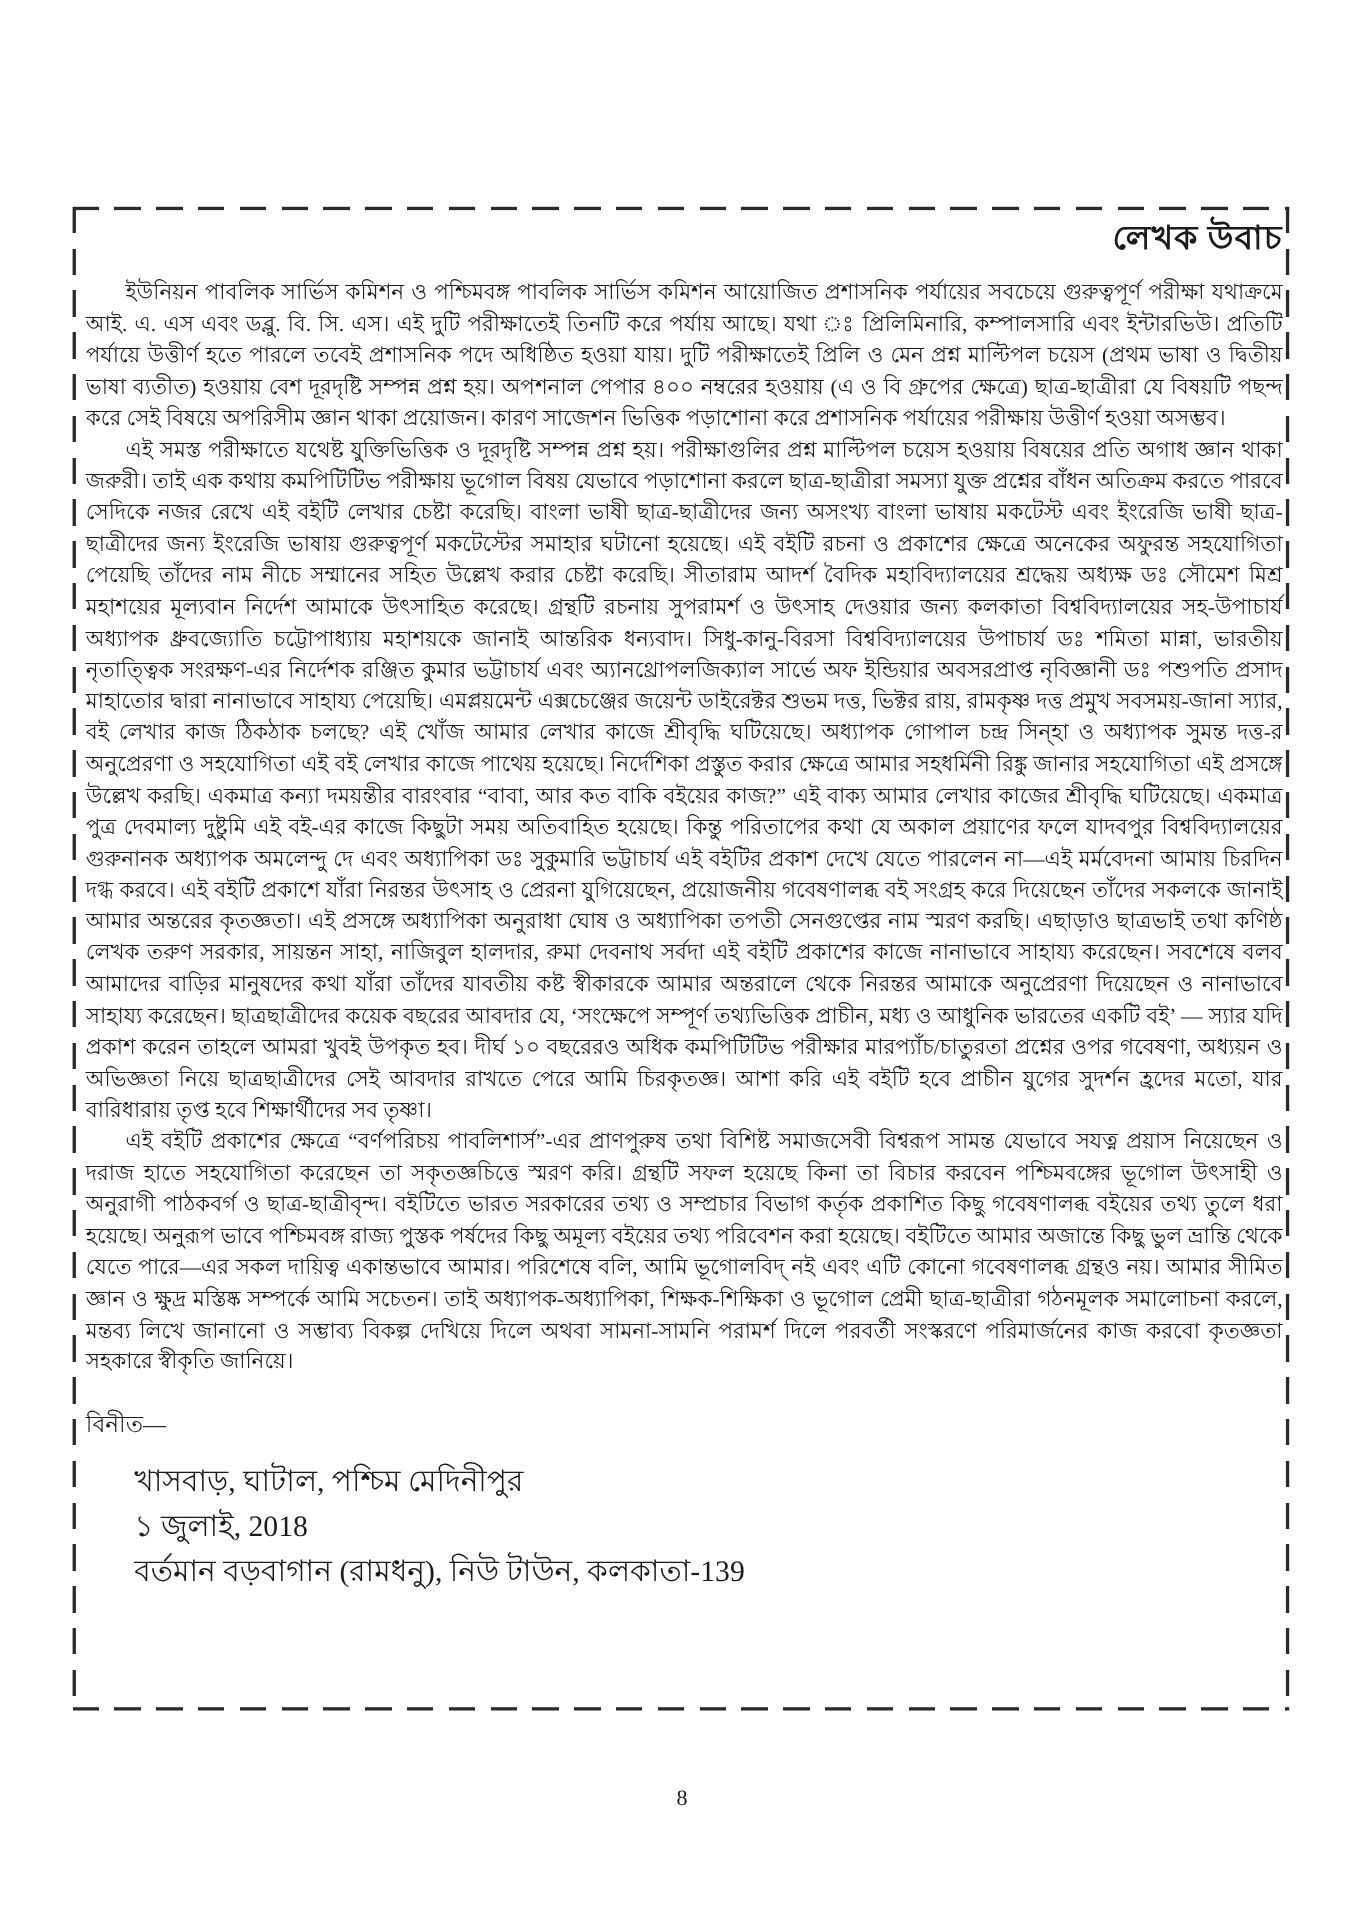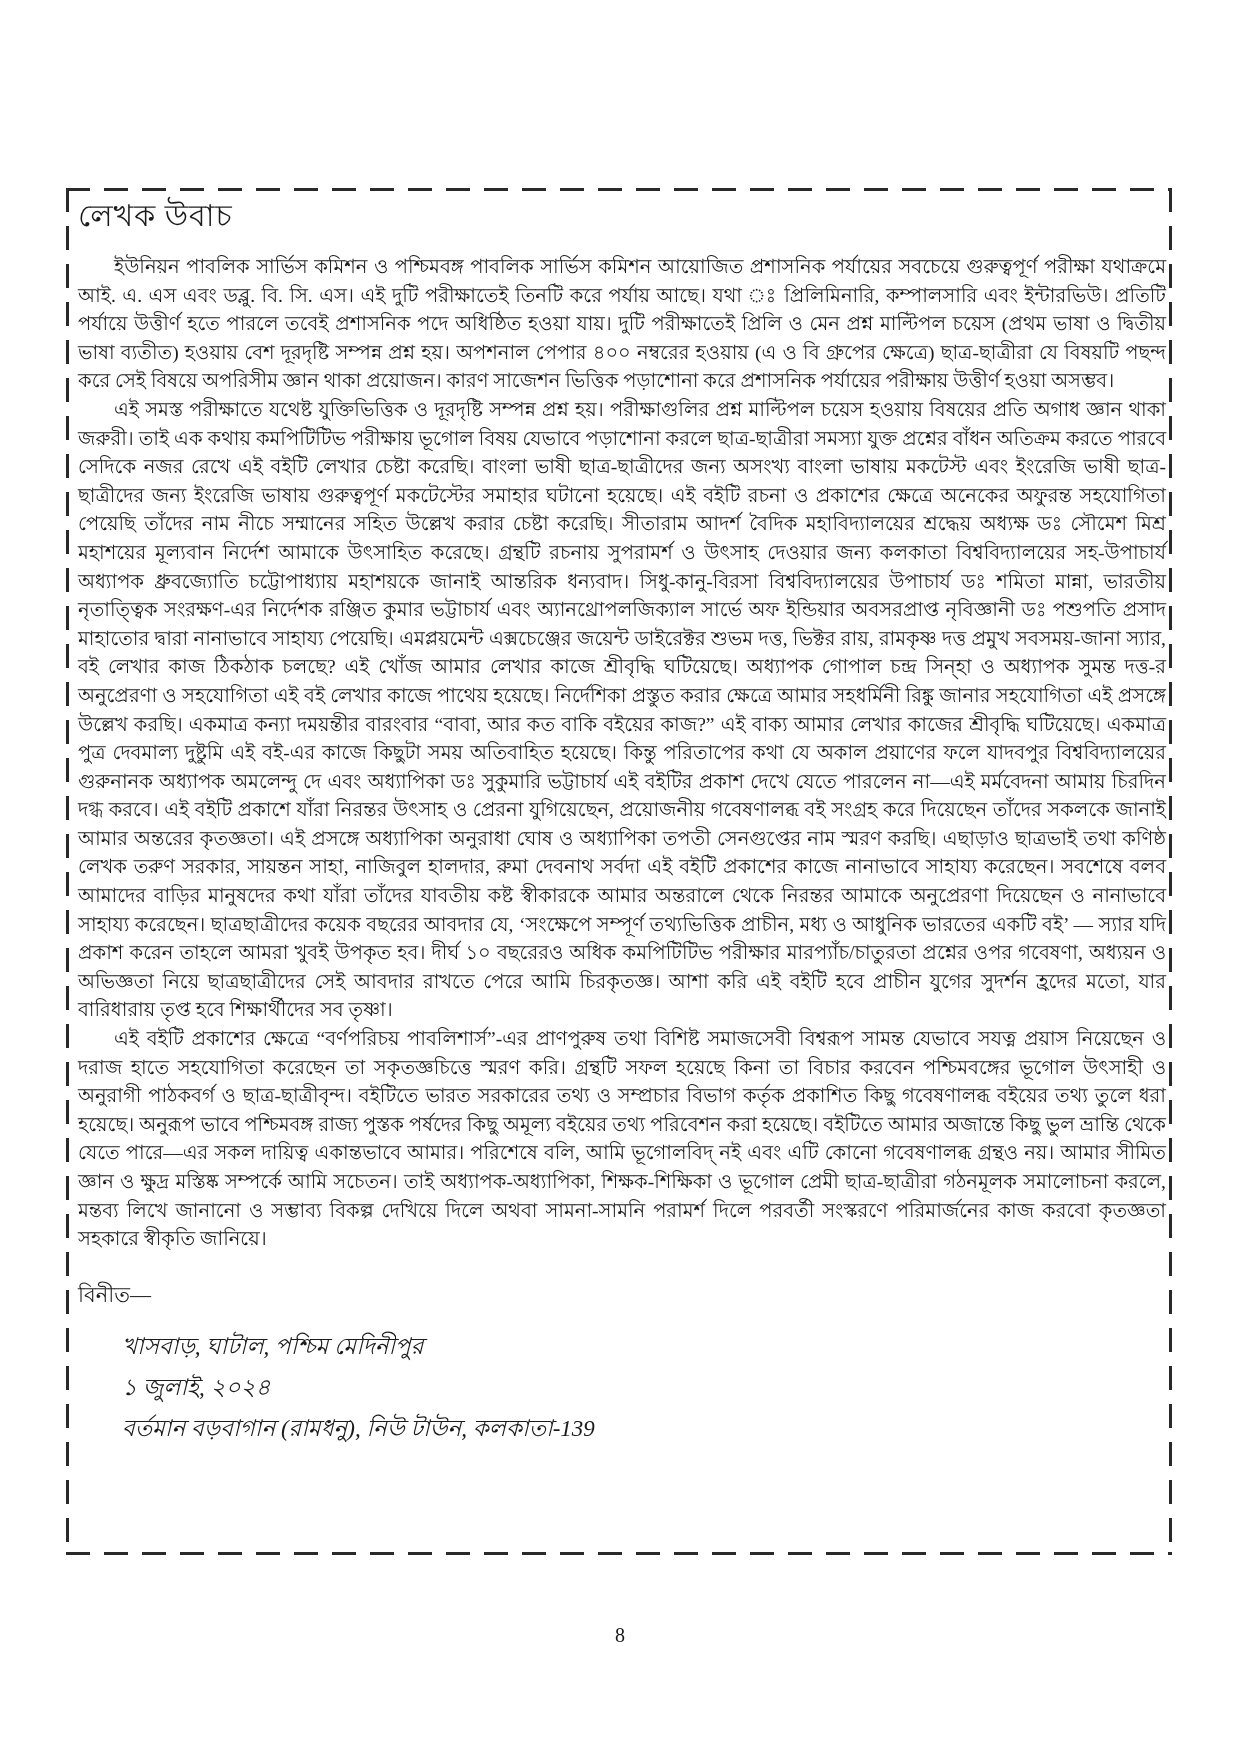--- a/index.html
+++ b/index.html
@@ -38,23 +38,23 @@
   .edge-left { left: 0; }
   .edge-right { right: 0; }
 
   .content {
     position: absolute;
     left: 12px;
     top: 4px;
     width: 1088px;
   }
   .doc-title {
-    text-align: left;
+    text-align: right;
     font-size: 30px;
-    font-weight: normal;
+    font-weight: bold;
     letter-spacing: 1px;
     margin: 0 0 10px 0;
   }
   .body-text p {
     margin: 0;
     font-size: 19.5px;
     line-height: 28.6px;
     text-align: justify;
     text-indent: 36px;
     font-family: Liberation Serif, serif;
@@ -68,23 +68,22 @@
     line-height: 30px;
   }
   .signature .name {
     font-size: 25px;
     line-height: 40px;
     letter-spacing: 0.5px;
   }
   .address {
     margin-top: 16px;
     padding-left: 44px;
-    font-size: 23px;
+    font-size: 27px;
     line-height: 41px;
-    font-style: italic;
   }
   .page-number {
     position: absolute;
     left: 0;
     top: 1624px;
     width: 1240px;
     text-align: center;
     font-size: 20px;
   }
 </style>
@@ -105,19 +104,19 @@
       <p>এই সমস্ত পরীক্ষাতে যথেষ্ট যুক্তিভিত্তিক ও দূরদৃষ্টি সম্পন্ন প্রশ্ন হয়। পরীক্ষাগুলির প্রশ্ন মাল্টিপল চয়েস হওয়ায় বিষয়ের প্রতি অগাধ জ্ঞান থাকা জরুরী। তাই এক কথায় কমপিটিটিভ পরীক্ষায় ভূগোল বিষয় যেভাবে পড়াশোনা করলে ছাত্র-ছাত্রীরা সমস্যা যুক্ত প্রশ্নের বাঁধন অতিক্রম করতে পারবে সেদিকে নজর রেখে এই বইটি লেখার চেষ্টা করেছি। বাংলা ভাষী ছাত্র-ছাত্রীদের জন্য অসংখ্য বাংলা ভাষায় মকটেস্ট এবং ইংরেজি ভাষী ছাত্র-ছাত্রীদের জন্য ইংরেজি ভাষায় গুরুত্বপূর্ণ মকটেস্টের সমাহার ঘটানো হয়েছে। এই বইটি রচনা ও প্রকাশের ক্ষেত্রে অনেকের অফুরন্ত সহযোগিতা পেয়েছি তাঁদের নাম নীচে সম্মানের সহিত উল্লেখ করার চেষ্টা করেছি। সীতারাম আদর্শ বৈদিক মহাবিদ্যালয়ের শ্রদ্ধেয় অধ্যক্ষ ডঃ সৌমেশ মিশ্র মহাশয়ের মূল্যবান নির্দেশ আমাকে উৎসাহিত করেছে। গ্রন্থটি রচনায় সুপরামর্শ ও উৎসাহ দেওয়ার জন্য কলকাতা বিশ্ববিদ্যালয়ের সহ-উপাচার্য অধ্যাপক ধ্রুবজ্যোতি চট্টোপাধ্যায় মহাশয়কে জানাই আন্তরিক ধন্যবাদ। সিধু-কানু-বিরসা বিশ্ববিদ্যালয়ের উপাচার্য ডঃ শমিতা মান্না, ভারতীয় নৃতাত্ত্বিক সংরক্ষণ-এর নির্দেশক রঞ্জিত কুমার ভট্টাচার্য এবং অ্যানথ্রোপলজিক্যাল সার্ভে অফ ইন্ডিয়ার অবসরপ্রাপ্ত নৃবিজ্ঞানী ডঃ পশুপতি প্রসাদ মাহাতোর দ্বারা নানাভাবে সাহায্য পেয়েছি। এমপ্লয়মেন্ট এক্সচেঞ্জের জয়েন্ট ডাইরেক্টর শুভম দত্ত, ভিক্টর রায়, রামকৃষ্ণ দত্ত প্রমুখ সবসময়-জানা স্যার, বই লেখার কাজ ঠিকঠাক চলছে? এই খোঁজ আমার লেখার কাজে শ্রীবৃদ্ধি ঘটিয়েছে। অধ্যাপক গোপাল চন্দ্র সিন্হা ও অধ্যাপক সুমন্ত দত্ত-র অনুপ্রেরণা ও সহযোগিতা এই বই লেখার কাজে পাথেয় হয়েছে। নির্দেশিকা প্রস্তুত করার ক্ষেত্রে আমার সহধর্মিনী রিঙ্কু জানার সহযোগিতা এই প্রসঙ্গে উল্লেখ করছি। একমাত্র কন্যা দময়ন্তীর বারংবার “বাবা, আর কত বাকি বইয়ের কাজ?” এই বাক্য আমার লেখার কাজের শ্রীবৃদ্ধি ঘটিয়েছে। একমাত্র পুত্র দেবমাল্য দুষ্টুমি এই বই-এর কাজে কিছুটা সময় অতিবাহিত হয়েছে। কিন্তু পরিতাপের কথা যে অকাল প্রয়াণের ফলে যাদবপুর বিশ্ববিদ্যালয়ের গুরুনানক অধ্যাপক অমলেন্দু দে এবং অধ্যাপিকা ডঃ সুকুমারি ভট্টাচার্য এই বইটির প্রকাশ দেখে যেতে পারলেন না—এই মর্মবেদনা আমায় চিরদিন দগ্ধ করবে। এই বইটি প্রকাশে যাঁরা নিরন্তর উৎসাহ ও প্রেরনা যুগিয়েছেন, প্রয়োজনীয় গবেষণালব্ধ বই সংগ্রহ করে দিয়েছেন তাঁদের সকলকে জানাই আমার অন্তরের কৃতজ্ঞতা। এই প্রসঙ্গে অধ্যাপিকা অনুরাধা ঘোষ ও অধ্যাপিকা তপতী সেনগুপ্তের নাম স্মরণ করছি। এছাড়াও ছাত্রভাই তথা কণিষ্ঠ লেখক তরুণ সরকার, সায়ন্তন সাহা, নাজিবুল হালদার, রুমা দেবনাথ সর্বদা এই বইটি প্রকাশের কাজে নানাভাবে সাহায্য করেছেন। সবশেষে বলব আমাদের বাড়ির মানুষদের কথা যাঁরা তাঁদের যাবতীয় কষ্ট স্বীকারকে আমার অন্তরালে থেকে নিরন্তর আমাকে অনুপ্রেরণা দিয়েছেন ও নানাভাবে সাহায্য করেছেন। ছাত্রছাত্রীদের কয়েক বছরের আবদার যে, ‘সংক্ষেপে সম্পূর্ণ তথ্যভিত্তিক প্রাচীন, মধ্য ও আধুনিক ভারতের একটি বই’ — স্যার যদি প্রকাশ করেন তাহলে আমরা খুবই উপকৃত হব। দীর্ঘ ১০ বছরেরও অধিক কমপিটিটিভ পরীক্ষার মারপ্যাঁচ/চাতুরতা প্রশ্নের ওপর গবেষণা, অধ্যয়ন ও অভিজ্ঞতা নিয়ে ছাত্রছাত্রীদের সেই আবদার রাখতে পেরে আমি চিরকৃতজ্ঞ। আশা করি এই বইটি হবে প্রাচীন যুগের সুদর্শন হ্রদের মতো, যার বারিধারায় তৃপ্ত হবে শিক্ষার্থীদের সব তৃষ্ণা।</p>
       <p>এই বইটি প্রকাশের ক্ষেত্রে “বর্ণপরিচয় পাবলিশার্স”-এর প্রাণপুরুষ তথা বিশিষ্ট সমাজসেবী বিশ্বরূপ সামন্ত যেভাবে সযত্ন প্রয়াস নিয়েছেন ও দরাজ হাতে সহযোগিতা করেছেন তা সকৃতজ্ঞচিত্তে স্মরণ করি। গ্রন্থটি সফল হয়েছে কিনা তা বিচার করবেন পশ্চিমবঙ্গের ভূগোল উৎসাহী ও অনুরাগী পাঠকবর্গ ও ছাত্র-ছাত্রীবৃন্দ। বইটিতে ভারত সরকারের তথ্য ও সম্প্রচার বিভাগ কর্তৃক প্রকাশিত কিছু গবেষণালব্ধ বইয়ের তথ্য তুলে ধরা হয়েছে। অনুরূপ ভাবে পশ্চিমবঙ্গ রাজ্য পুস্তক পর্ষদের কিছু অমূল্য বইয়ের তথ্য পরিবেশন করা হয়েছে। বইটিতে আমার অজান্তে কিছু ভুল ভ্রান্তি থেকে যেতে পারে—এর সকল দায়িত্ব একান্তভাবে আমার। পরিশেষে বলি, আমি ভূগোলবিদ্ নই এবং এটি কোনো গবেষণালব্ধ গ্রন্থও নয়। আমার সীমিত জ্ঞান ও ক্ষুদ্র মস্তিষ্ক সম্পর্কে আমি সচেতন। তাই অধ্যাপক-অধ্যাপিকা, শিক্ষক-শিক্ষিকা ও ভূগোল প্রেমী ছাত্র-ছাত্রীরা গঠনমূলক সমালোচনা করলে, মন্তব্য লিখে জানানো ও সম্ভাব্য বিকল্প দেখিয়ে দিলে অথবা সামনা-সামনি পরামর্শ দিলে পরবর্তী সংস্করণে পরিমার্জনের কাজ করবো কৃতজ্ঞতা সহকারে স্বীকৃতি জানিয়ে।</p>
     </div>
 
     <div class="signature">
       <div class="salutation">বিনীত—</div>
     </div>
 
     <div class="address">
       <div>খাসবাড়, ঘাটাল, পশ্চিম মেদিনীপুর</div>
-      <div>১ জুলাই, ২০২৪</div>
+      <div>১ জুলাই, 2018</div>
       <div>বর্তমান বড়বাগান (রামধনু), নিউ টাউন, কলকাতা-139</div>
     </div>
   </div>
 </div>
 
 <div class="page-number">8</div>
 
 </body></html>

